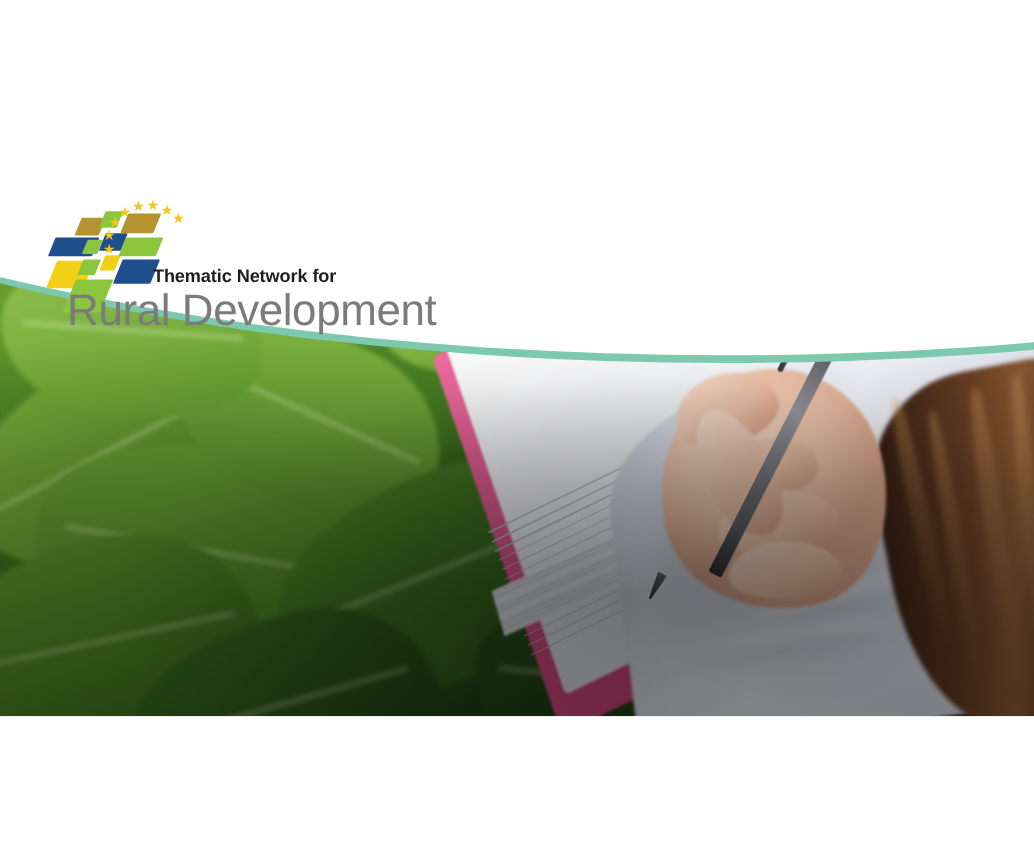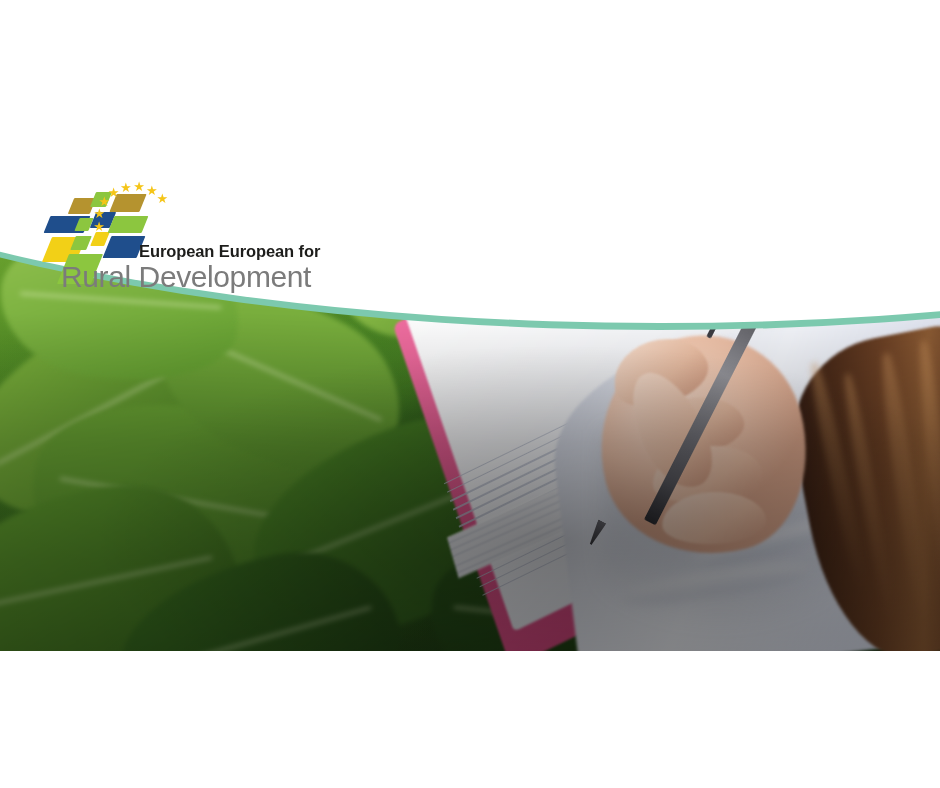--- a/index.html
+++ b/index.html
@@ -292,21 +292,21 @@
     font-size: 16.5px;
     font-weight: 700;
     color: #1d1d1b;
     letter-spacing: -.1px;
     white-space: nowrap;
   }
   .logo-line2 {
     position: absolute;
     left: 14px;
     top: 88px;
-    font-size: 30px;
+    font-size: 40px;
     font-weight: 400;
     color: #7b7b7b;
     letter-spacing: -.4px;
     white-space: nowrap;
   }
 
   
   .headline {
     position: absolute;
     left: 0;
@@ -437,18 +437,18 @@
           <span class="star" style="left: -9.65308px; top: 45.9388px; color: rgb(245, 197, 24);">★</span>
           <span class="star" style="left: -9.48621px; top: 33.2234px; color: rgb(245, 197, 24);">★</span>
           <span class="star" style="left: -4.44093px; top: 21.4449px; color: rgb(245, 197, 24);">★</span>
           <span class="star" style="left: 4.78523px; top: 12.2317px; color: rgb(245, 197, 24);">★</span>
           <span class="star" style="left: 16.9167px; top: 6.85756px; color: rgb(245, 197, 24);">★</span>
           <span class="star" style="left: 30.2764px; top: 6.06542px; color: rgb(245, 197, 24);">★</span>
           <span class="star" style="left: 43.0171px; top: 9.96482px; color: rgb(245, 197, 24);">★</span>
           <span class="star" style="left: 53.3776px; top: 18.0167px; color: rgb(245, 197, 24);">★</span>
         </div>
     </div>
-    <div class="logo-line1">European European for</div>
+    <div class="logo-line1">Thematic Network for</div>
     <div class="logo-line2">Rural Development</div>
   </div>
 
 
 </div>
 
 </body></html>

